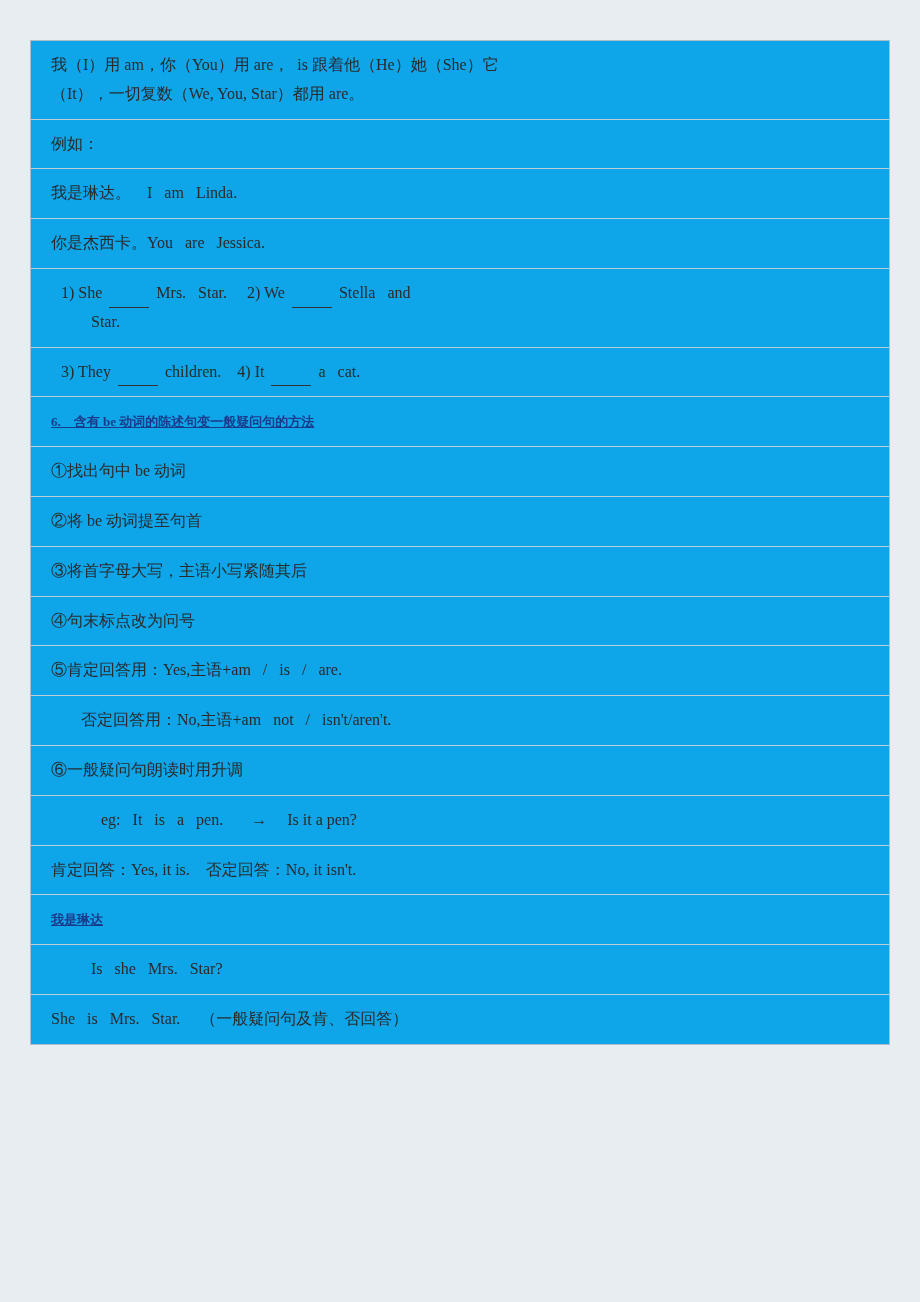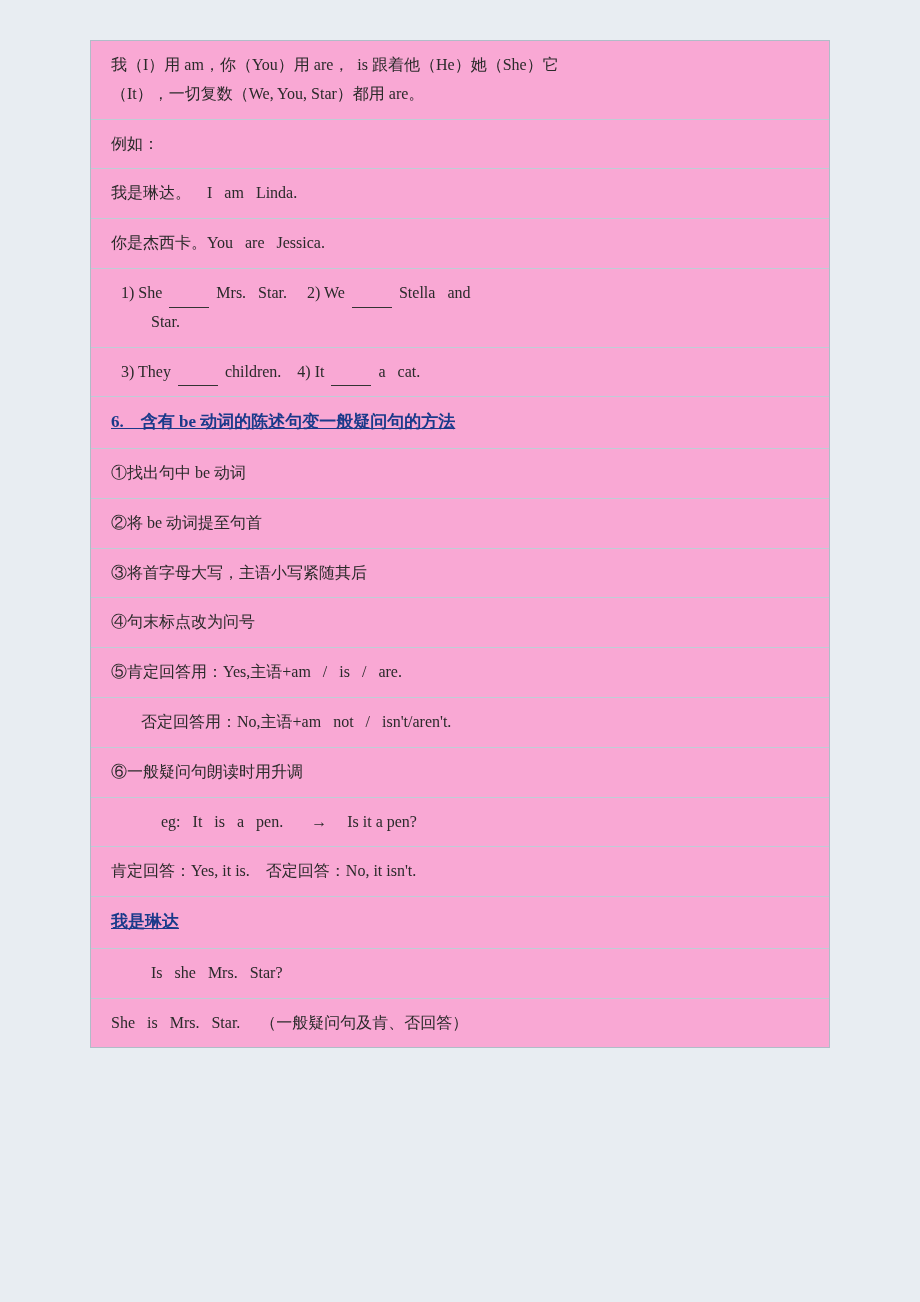--- a/index.html
+++ b/index.html
@@ -13,42 +13,42 @@
       font-family: "SimSun", "宋体", serif;
       width: 920px;
       min-height: 1302px;
       display: flex;
       align-items: flex-start;
       justify-content: center;
       padding: 40px 30px;
     }
 
     .page-container {
-      background-color: #f9a8d4;
-      width: 740px;
+      background-color: #0ea5e9;
+      width: 860px;
       border: 1px solid #b0bcc8;
       padding: 0;
     }
 
     .section {
       padding: 10px 20px;
       border-bottom: 1px solid #c0ccd6;
       color: #2a2a2a;
       font-size: 16px;
       line-height: 1.8;
     }
 
     .section:last-child {
       border-bottom: none;
     }
 
     .section-heading {
       font-weight: bold;
       text-decoration: underline;
-      font-size: 17px;
+      font-size: 13px;
       color: #1a3a8a;
     }
 
     .indent {
       padding-left: 30px;
     }
 
     .blank {
       display: inline-block;
       width: 40px;

